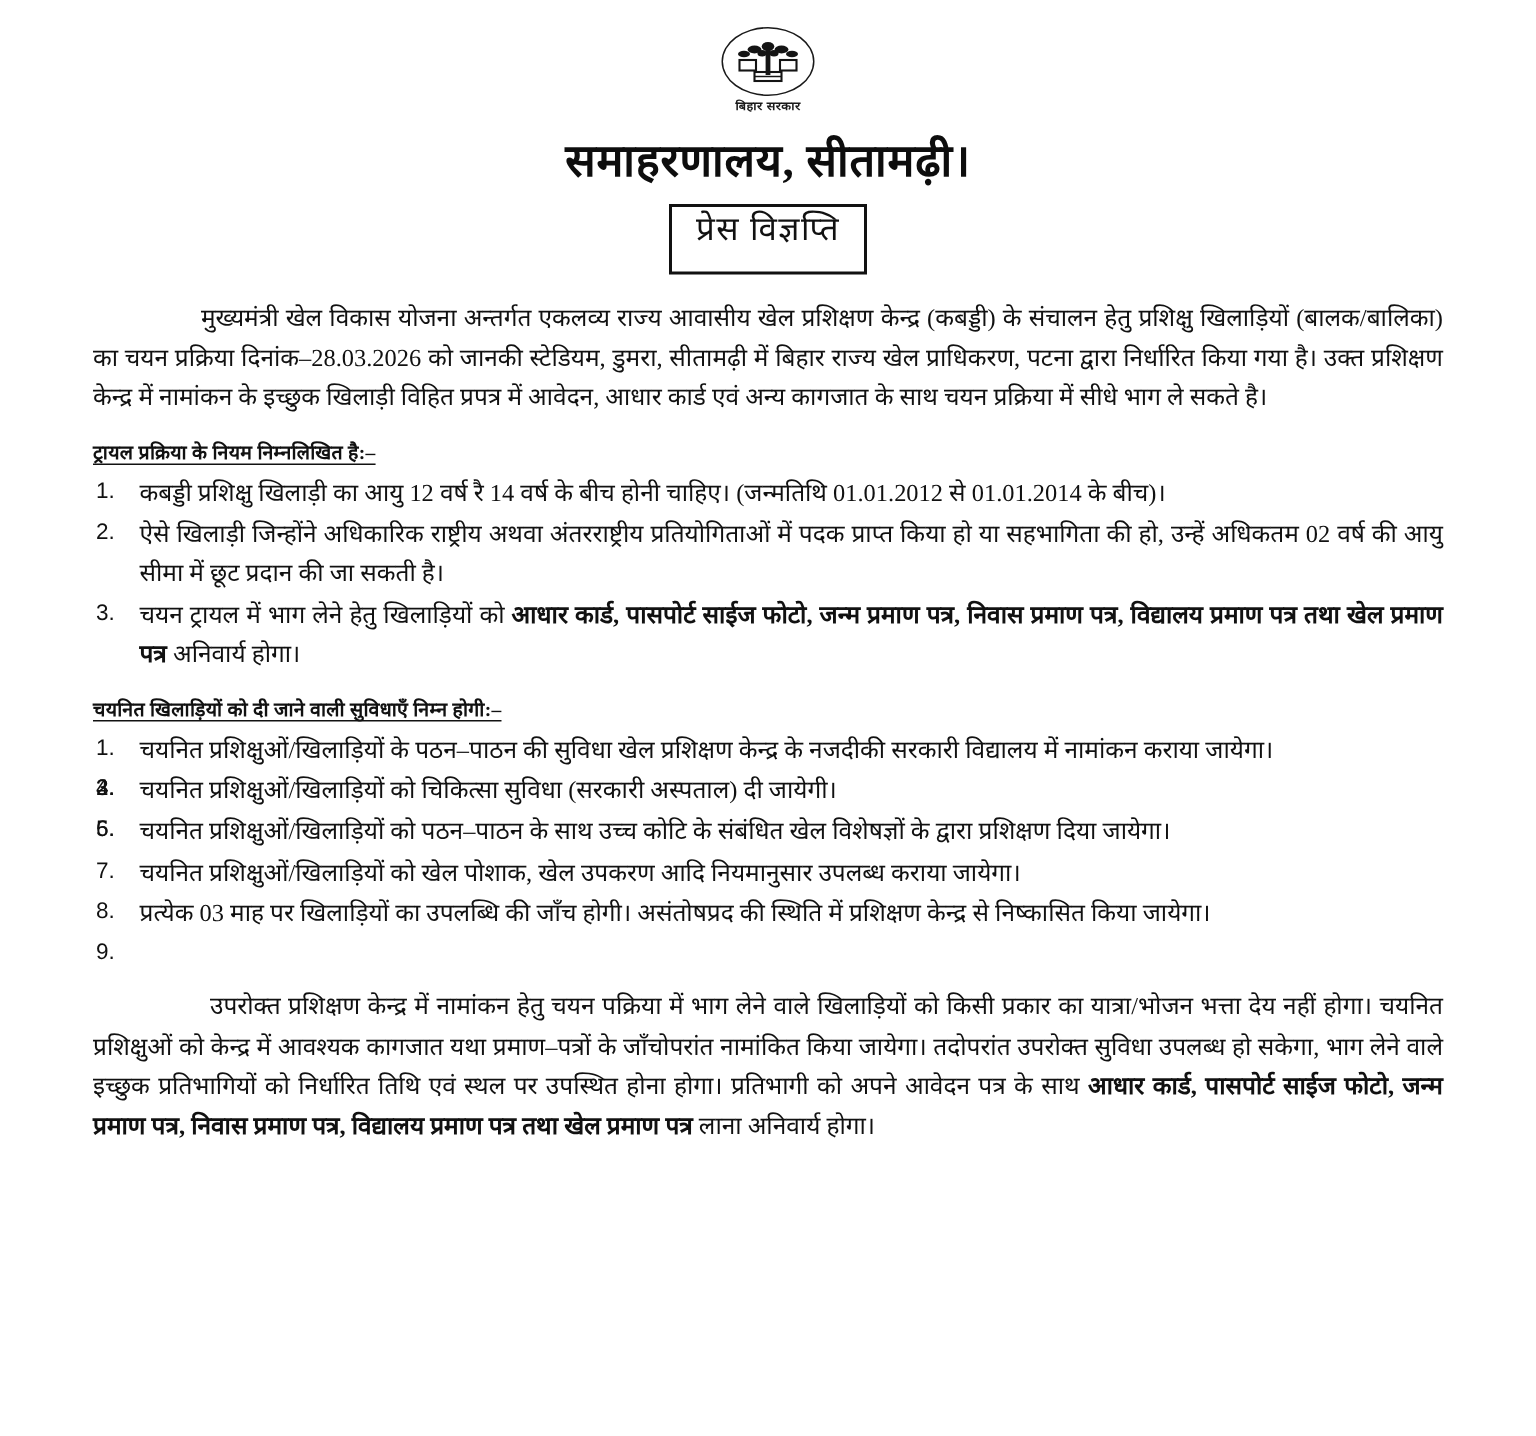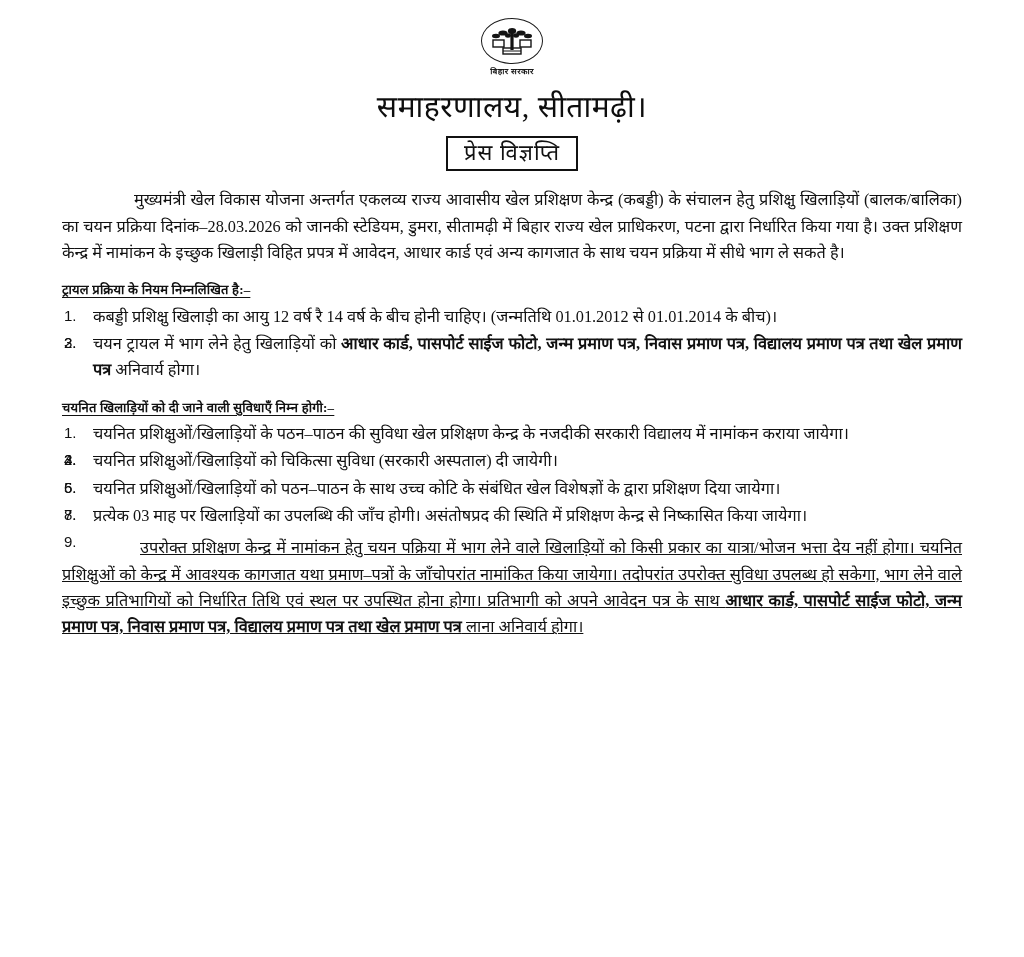--- a/index.html
+++ b/index.html
@@ -51,30 +51,30 @@
     letter-spacing: .3px;
     margin-top: 1px;
     color: #1a1a1a;
     font-family: "Liberation Sans", sans-serif;
     font-weight: 700;
     transform: scaleY(.9);
   }
 
   .doc-title {
     font-size: 30px;
-    font-weight: 400;
+    font-weight: 700;
     letter-spacing: .5px;
     margin: 9px 0 0 0;
     color: #0d0d0d;
     font-family: "Liberation Serif", serif;
   }
   .subtitle-box {
     display: inline-block;
     border: 2px solid #111;
-    padding: 2px 16px 4px 16px;
+    padding: 2px 16px 16px 16px;
     margin-top: 10px;
     font-size: 22px;
     letter-spacing: 1px;
     line-height: 1.15;
   }
 
   
   .body-block {
     margin-top: 16px;
     font-size: 16.3px;
@@ -119,21 +119,21 @@
     top: 0;
     width: 22px;
     text-align: left;
     font-size: 15px;
     font-family: "Liberation Sans", sans-serif;
   }
   ol.rules > li:last-child { margin-bottom: 0; }
 
   b.docs { font-weight: 700; }
 
-  .closing-block { margin-top: 6px; text-decoration: underline; }
+  .closing-block { margin-top: 36px; }
 </style>
 </head>
 <body>
 
 <div class="page">
 
   <div class="header">
 
     <div class="emblem-wrap">
       <div class="emblem-oval">
@@ -172,20 +172,21 @@
 
     <h2 class="section-heading">ट्रायल प्रक्रिया के नियम निम्नलिखित है:–</h2>
 
     <ol class="rules">
       <li>
         <span class="num">1.</span>
         <span>कबड्डी प्रशिक्षु खिलाड़ी का आयु 12 वर्ष रै 14 वर्ष के बीच होनी चाहिए। (जन्मतिथि 01.01.2012 से 01.01.2014 के बीच)।</span>
       </li>
       <li>
         <span class="num">2.</span>
+        <span>ऐसे खिलाड़ी जिन्होंने अधिकारिक राष्ट्रीय अथवा अंतरराष्ट्रीय प्रतियोगिताओं में पदक प्राप्त किया हो या सहभागिता की हो, उन्हें अधिकतम 02 वर्ष की आयु सीमा में छूट प्रदान की जा सकती है।</span>
       </li>
       <li>
         <span class="num">3.</span>
         <span>चयन ट्रायल में भाग लेने हेतु खिलाड़ियों को </span><b class="docs">आधार कार्ड, पासपोर्ट साईज फोटो, जन्म प्रमाण पत्र, निवास प्रमाण पत्र, विद्यालय प्रमाण पत्र तथा खेल प्रमाण पत्र</b><span> अनिवार्य होगा।</span>
       </li>
     </ol>
 
     <h2 class="section-heading second">चयनित खिलाड़ियों को दी जाने वाली सुविधाएँ निम्न होगी:–</h2>
 
     <ol class="rules">
@@ -205,20 +206,21 @@
       </li>
       <li>
         <span class="num">5.</span>
       </li>
       <li>
         <span class="num">6.</span>
         <span>चयनित प्रशिक्षुओं/खिलाड़ियों को पठन–पाठन के साथ उच्च कोटि के संबंधित खेल विशेषज्ञों के द्वारा प्रशिक्षण दिया जायेगा।</span>
       </li>
       <li>
         <span class="num">7.</span>
+        <span>चयनित प्रशिक्षुओं/खिलाड़ियों को खेल पोशाक, खेल उपकरण आदि नियमानुसार उपलब्ध कराया जायेगा।</span>
       </li>
       <li>
         <span class="num">8.</span>
         <span>प्रत्येक 03 माह पर खिलाड़ियों का उपलब्धि की जाँच होगी। असंतोषप्रद की स्थिति में प्रशिक्षण केन्द्र से निष्कासित किया जायेगा।</span>
       </li>
       <li>
         <span class="num">9.</span>
       </li>
     </ol>
 

